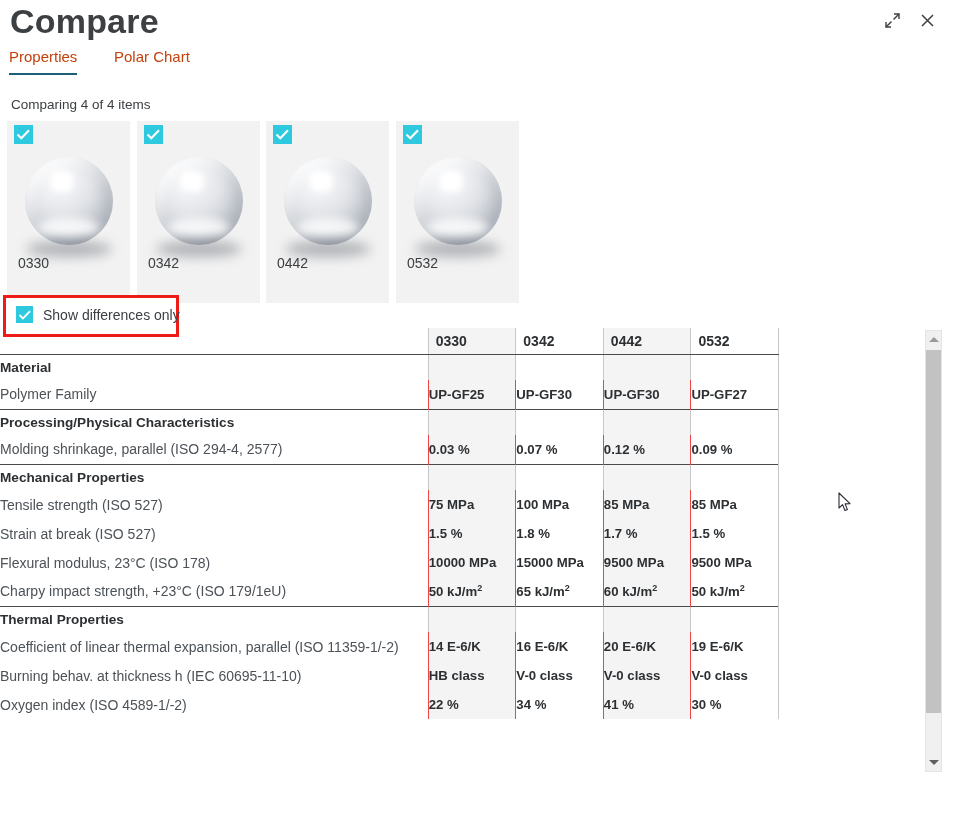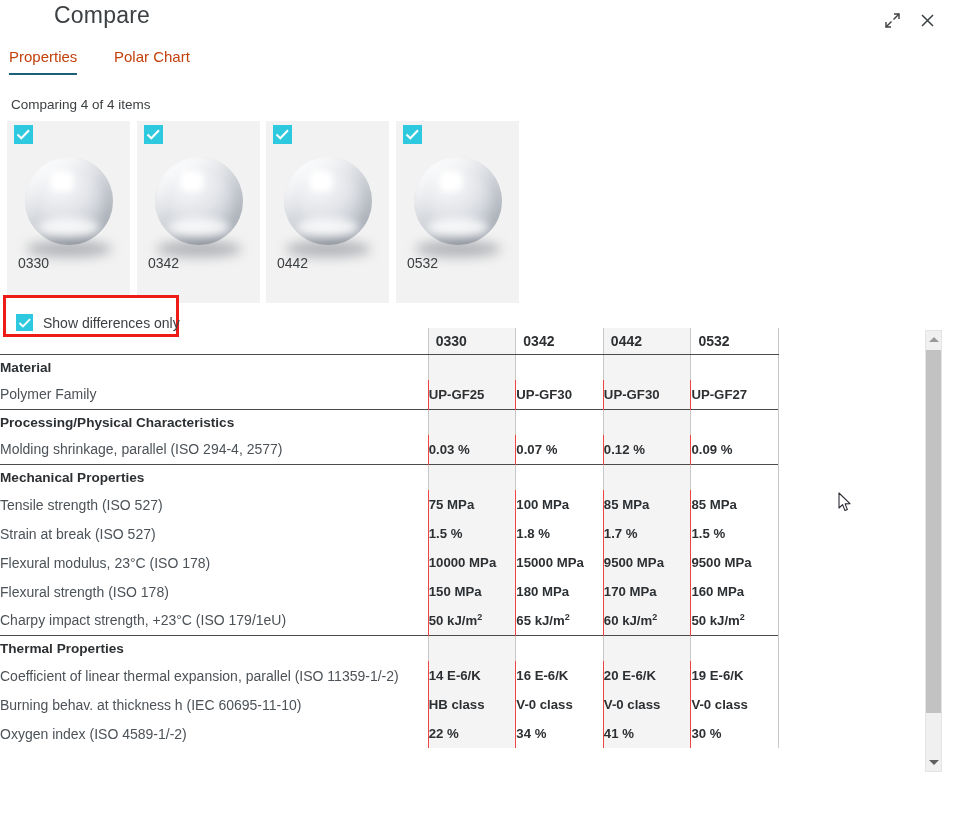--- a/index.html
+++ b/index.html
@@ -13,25 +13,24 @@
   }
 
   
   #dialog-header {
     position: relative;
     height: 48px;
   }
   #page-title {
     position: absolute;
     left: 10px; top: 2px;
-    font-size: 23px;
-    font-weight: 400;
+    font-size: 34px;
+    font-weight: 700;
     color: #3c4043;
     letter-spacing: .2px;
-    margin-left: 44px;
   }
   .window-btn {
     position: absolute;
     top: 6px;
     width: 28px; height: 28px;
     display: flex; align-items: center; justify-content: center;
     cursor: pointer;
   }
   #expand-button { right: 47px; }
   #close-button  { right: 12px; }
@@ -142,21 +141,21 @@
   
   #show-differences-highlight {
     position: absolute;
     left: 3px; top: 295px;
     width: 176px; height: 42px;
     border: 3px solid #ee1c16;
     background: #ffffff;
   }
   #show-differences-row {
     position: absolute;
-    left: 10px; top: 16px;
+    left: 10px; top: 8px;
     display: flex; align-items: center;
     cursor: pointer;
   }
   #show-differences-checkbox {
     position: relative;
     width: 17px; height: 17px;
     background: #2ec9de;
     flex: 0 0 auto;
     cursor: pointer;
   }
@@ -450,27 +449,20 @@
         <td class="v last">1.5 %</td>
       </tr>
       <tr class="prop-row">
         <td class="k">Flexural modulus, 23°C (ISO 178)</td>
         <td class="v alt">10000 MPa</td>
         <td class="v">15000 MPa</td>
         <td class="v alt">9500 MPa</td>
         <td class="v last">9500 MPa</td>
       </tr>
       <tr class="prop-row">
-        <td class="k">Flexural strength (ISO 178)</td>
-        <td class="v alt">150 MPa</td>
-        <td class="v">180 MPa</td>
-        <td class="v alt">170 MPa</td>
-        <td class="v last">160 MPa</td>
-      </tr>
-      <tr class="prop-row">
         <td class="k">Charpy impact strength, +23°C (ISO 179/1eU)</td>
         <td class="v alt"><span>50 kJ/m</span><sup>2</sup></td>
         <td class="v"><span>65 kJ/m</span><sup>2</sup></td>
         <td class="v alt"><span>60 kJ/m</span><sup>2</sup></td>
         <td class="v last"><span>50 kJ/m</span><sup>2</sup></td>
       </tr>
 
       <tr class="section-row">
         <td>Thermal Properties</td>
         <td class="v alt"></td>

